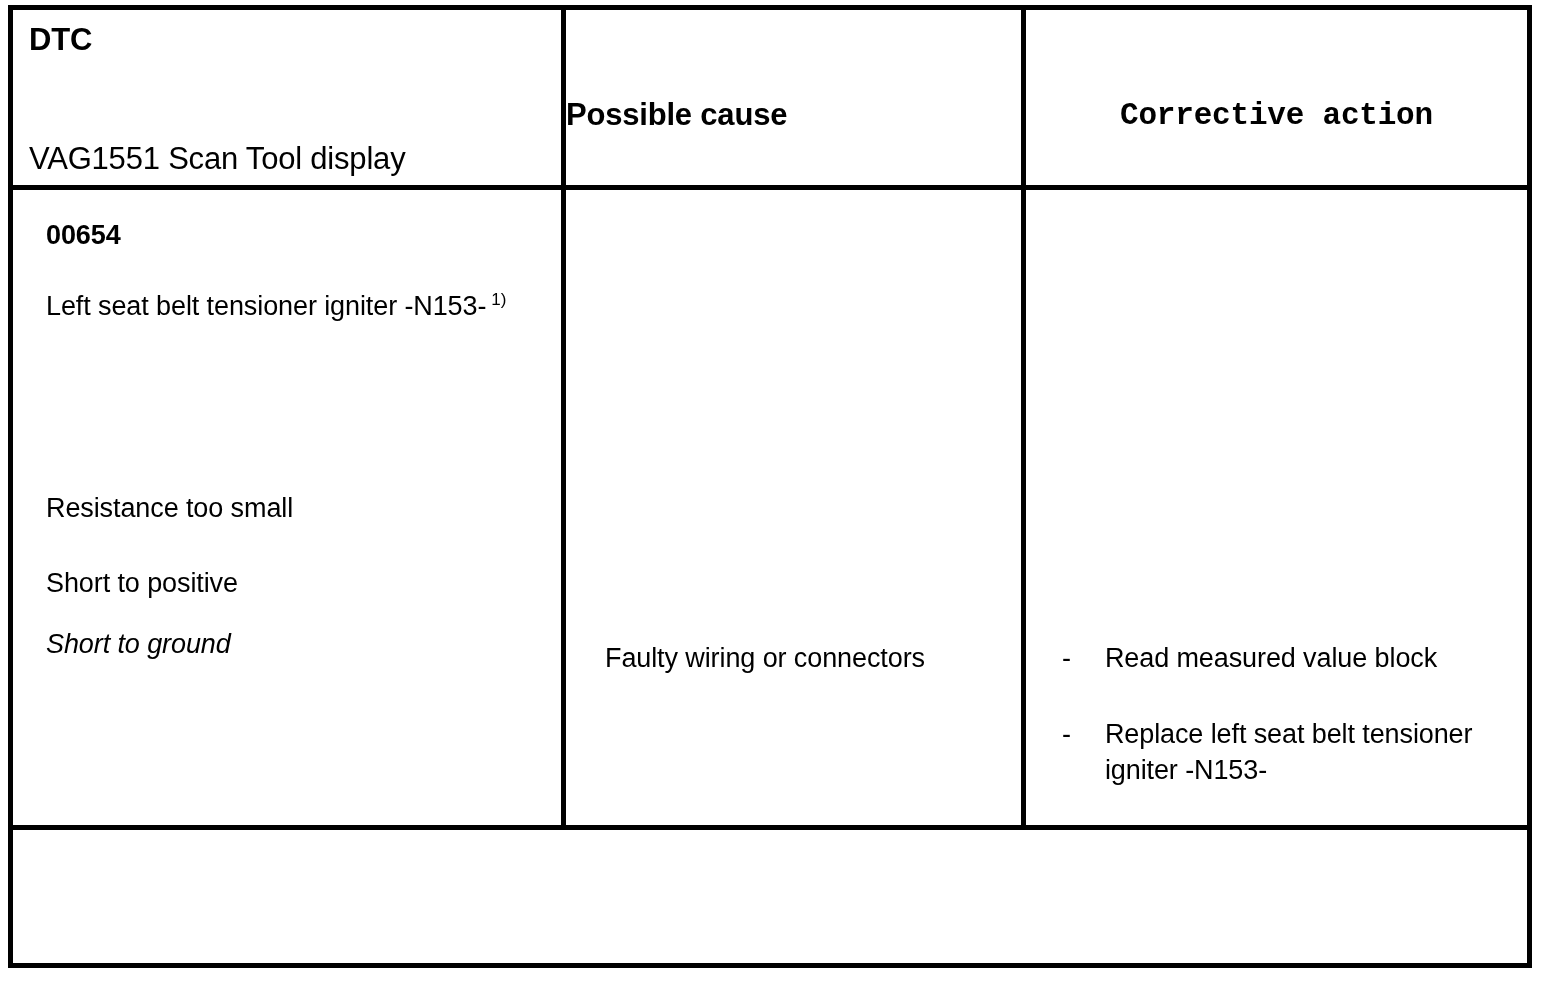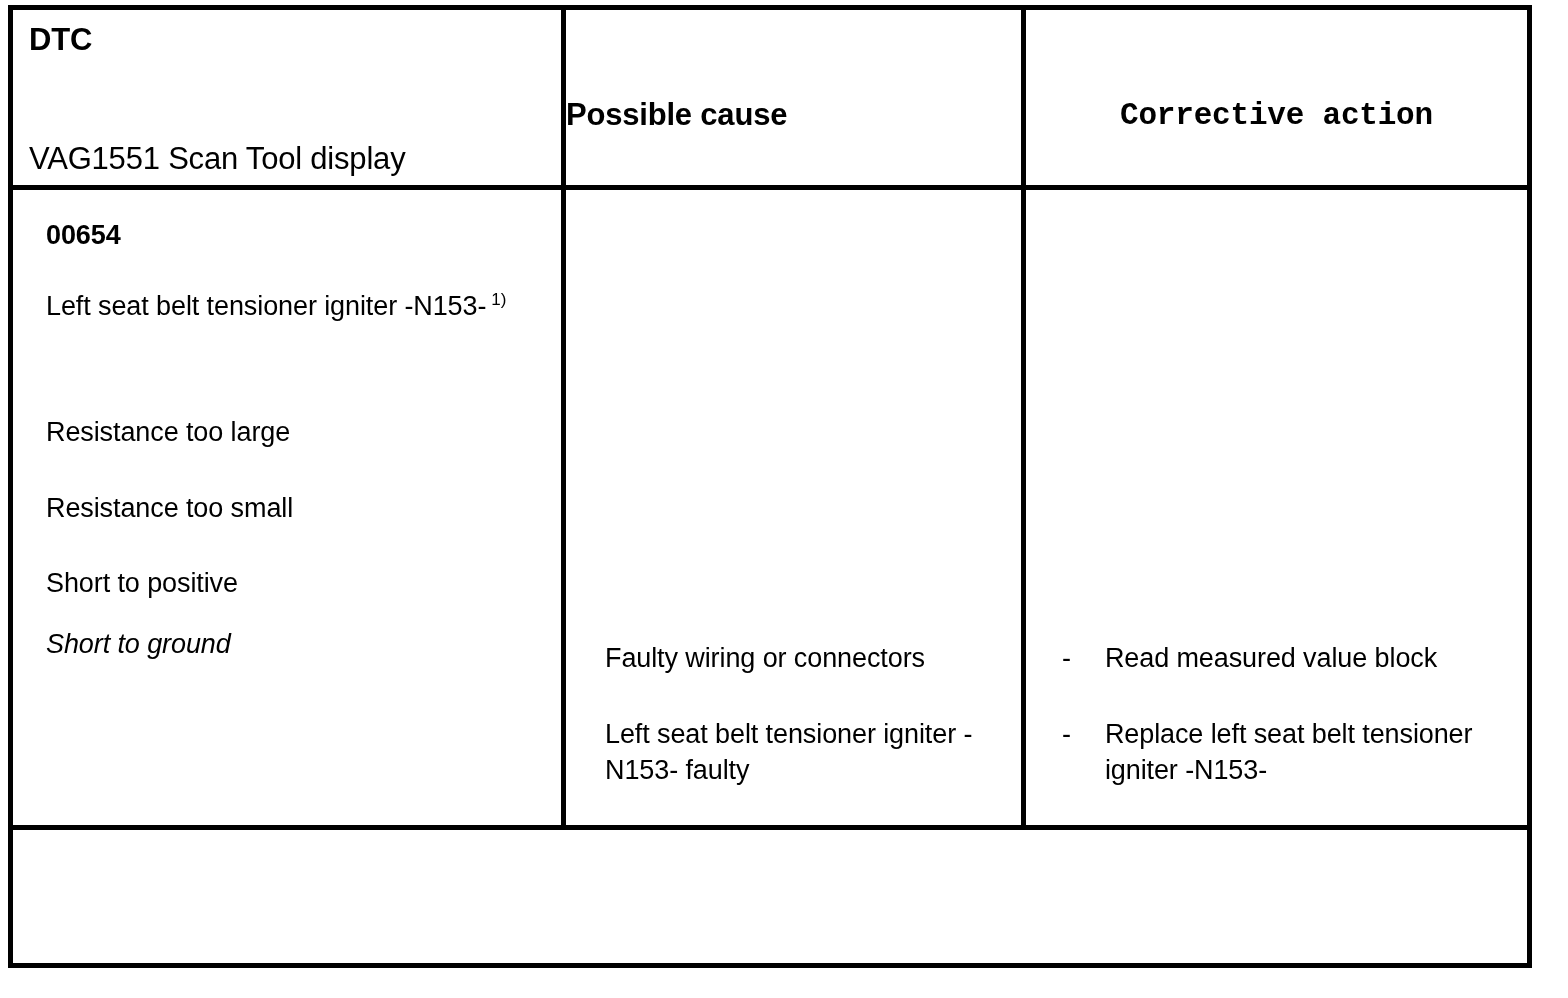--- a/index.html
+++ b/index.html
@@ -225,30 +225,28 @@
     </div>
 
     <div class="body-row">
 
       <div class="bcell c1">
 
         <div class="code-line">00654</div>
 
         <div class="sym s-name"><span>Left seat belt tensioner igniter -N153-</span><sup class="fn">1)</sup></div>
 
-        <div class="sym s-large">Resistance too large</div>
         <div class="sym s-pos">Short to positive</div>
         <div class="sym s-small">Resistance too small</div>
         <div class="sym s-gnd">Short to ground</div>
 
       </div>
 
       <div class="bcell c2">
         <div class="cause p1">Faulty wiring or connectors</div>
-        <div class="cause p2">Left seat belt tensioner igniter -N153- faulty</div>
       </div>
 
       <div class="bcell c3">
         <div class="action a1">
           <span class="dash">-</span>
           <span class="txt">Read measured value block</span>
         </div>
         <div class="action a2">
           <span class="dash">-</span>
           <span class="txt">Replace left seat belt tensioner igniter -N153-</span>

